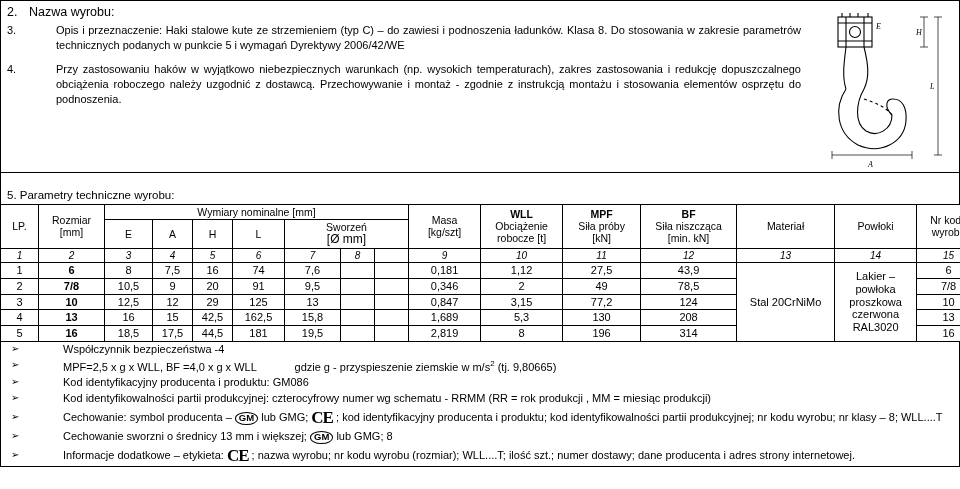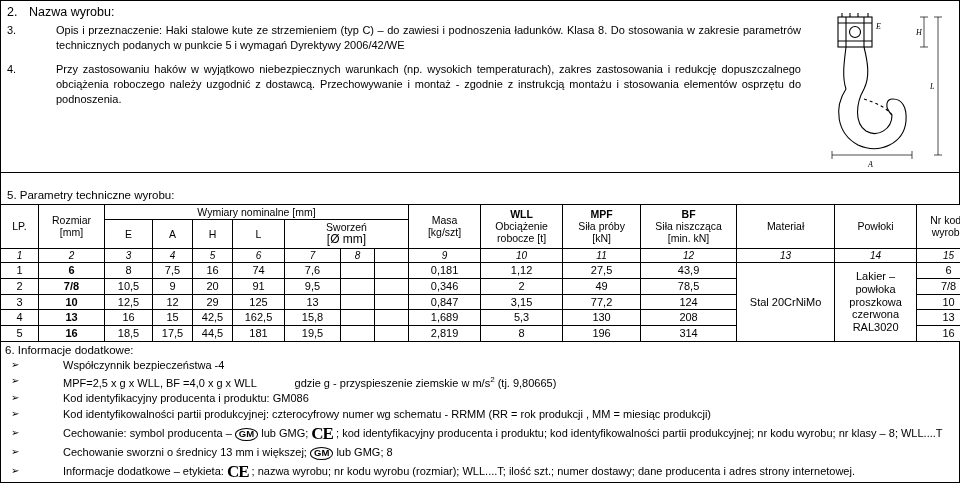--- a/index.html
+++ b/index.html
@@ -378,21 +378,20 @@
         <td>2,819</td>
         <td>8</td>
         <td>196</td>
         <td>314</td>
         <td>16</td>
       </tr>
     </tbody>
   </table>
 
   <div class="info-wrap">
-    <div class="info-title">6. Informacje dodatkowe:</div>
     <div class="info-list">
 
       <div class="info-item">
         <span class="bullet">➢</span>
         <span class="body">Współczynnik bezpieczeństwa -4</span>
       </div>
 
       <div class="info-item">
         <span class="bullet">➢</span>
         <span class="body">

